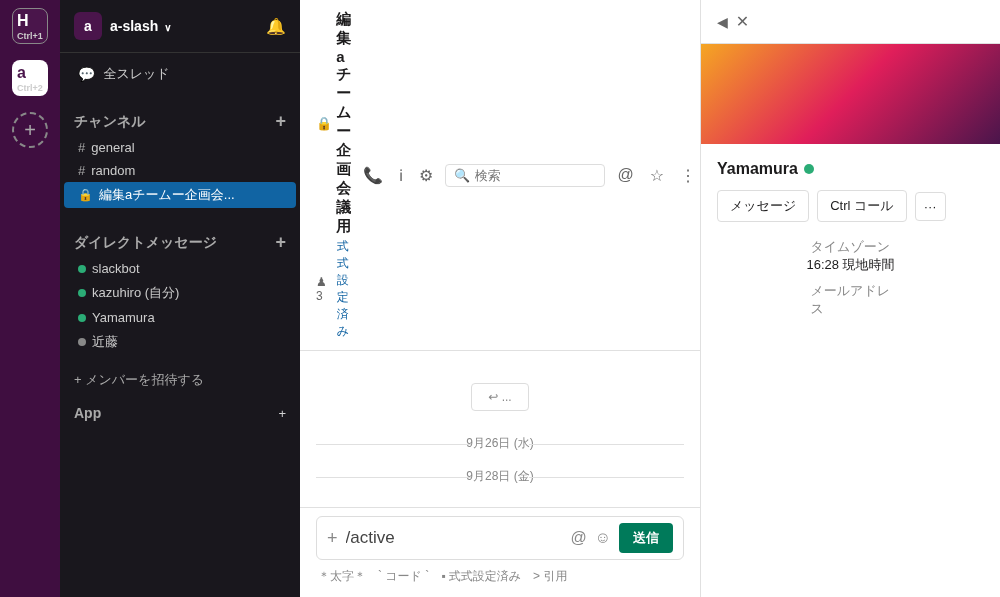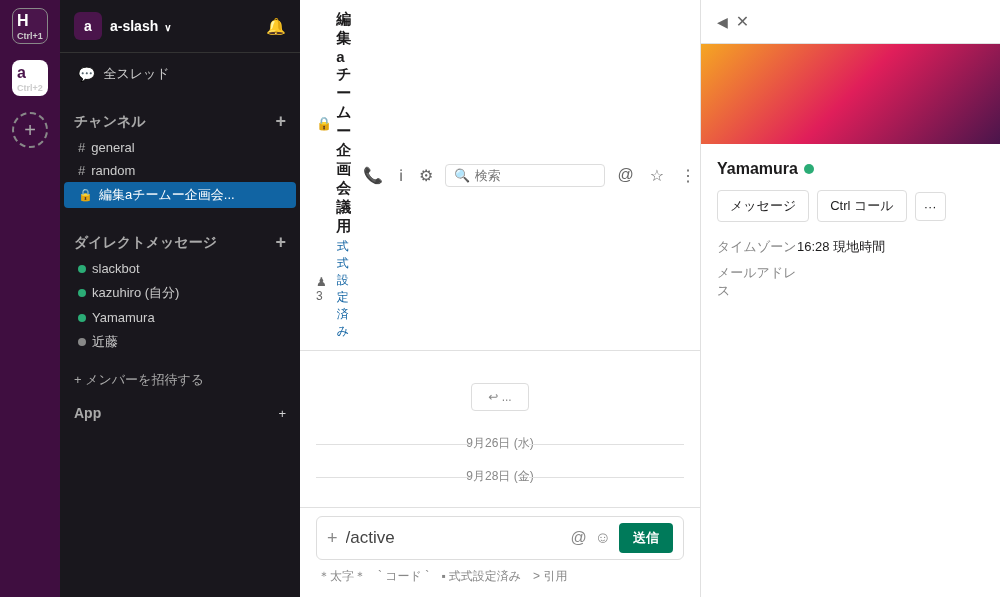--- a/index.html
+++ b/index.html
@@ -80,21 +80,21 @@
     .close-btn { color: #666; cursor: pointer; font-size: 16px; }
 
     .right-panel-banner { height: 100px; background: linear-gradient(135deg, #f5a623 0%, #e01e5a 50%, #4a154b 100%); flex-shrink: 0; }
 
     .right-panel-content { padding: 16px; flex: 1; overflow-y: auto; }
     .profile-name { display: flex; align-items: center; font-weight: 700; font-size: 16px; color: #1d1c1d; margin-bottom: 12px; }
     .profile-status-dot { width: 10px; height: 10px; border-radius: 50%; background: #2bac76; margin-left: 6px; }
     .profile-actions { display: flex; align-items: center; gap: 8px; margin-bottom: 16px; }
     .profile-action-btn { border: 1px solid #ddd; border-radius: 4px; padding: 6px 12px; font-size: 13px; color: #1d1c1d; cursor: pointer; background: white; }
     .profile-action-more { border: 1px solid #ddd; border-radius: 4px; padding: 6px 8px; font-size: 13px; color: #1d1c1d; cursor: pointer; background: white; }
-    .profile-info-row { display: flex; align-items: center; font-size: 13px; color: #444; margin-bottom: 8px; }
+    .profile-info-row { display: flex; align-items: center; font-size: 13px; color: #444; margin-bottom: 8px; flex-direction: column; }
     .profile-info-label { color: #888; width: 80px; flex-shrink: 0; }
     .profile-info-value { color: #1d1c1d; }
 
     
     .messages-area::-webkit-scrollbar { width: 6px; }
     .messages-area::-webkit-scrollbar-thumb { background: #ccc; border-radius: 3px; }
   </style>
 </head>
 <body>
 

